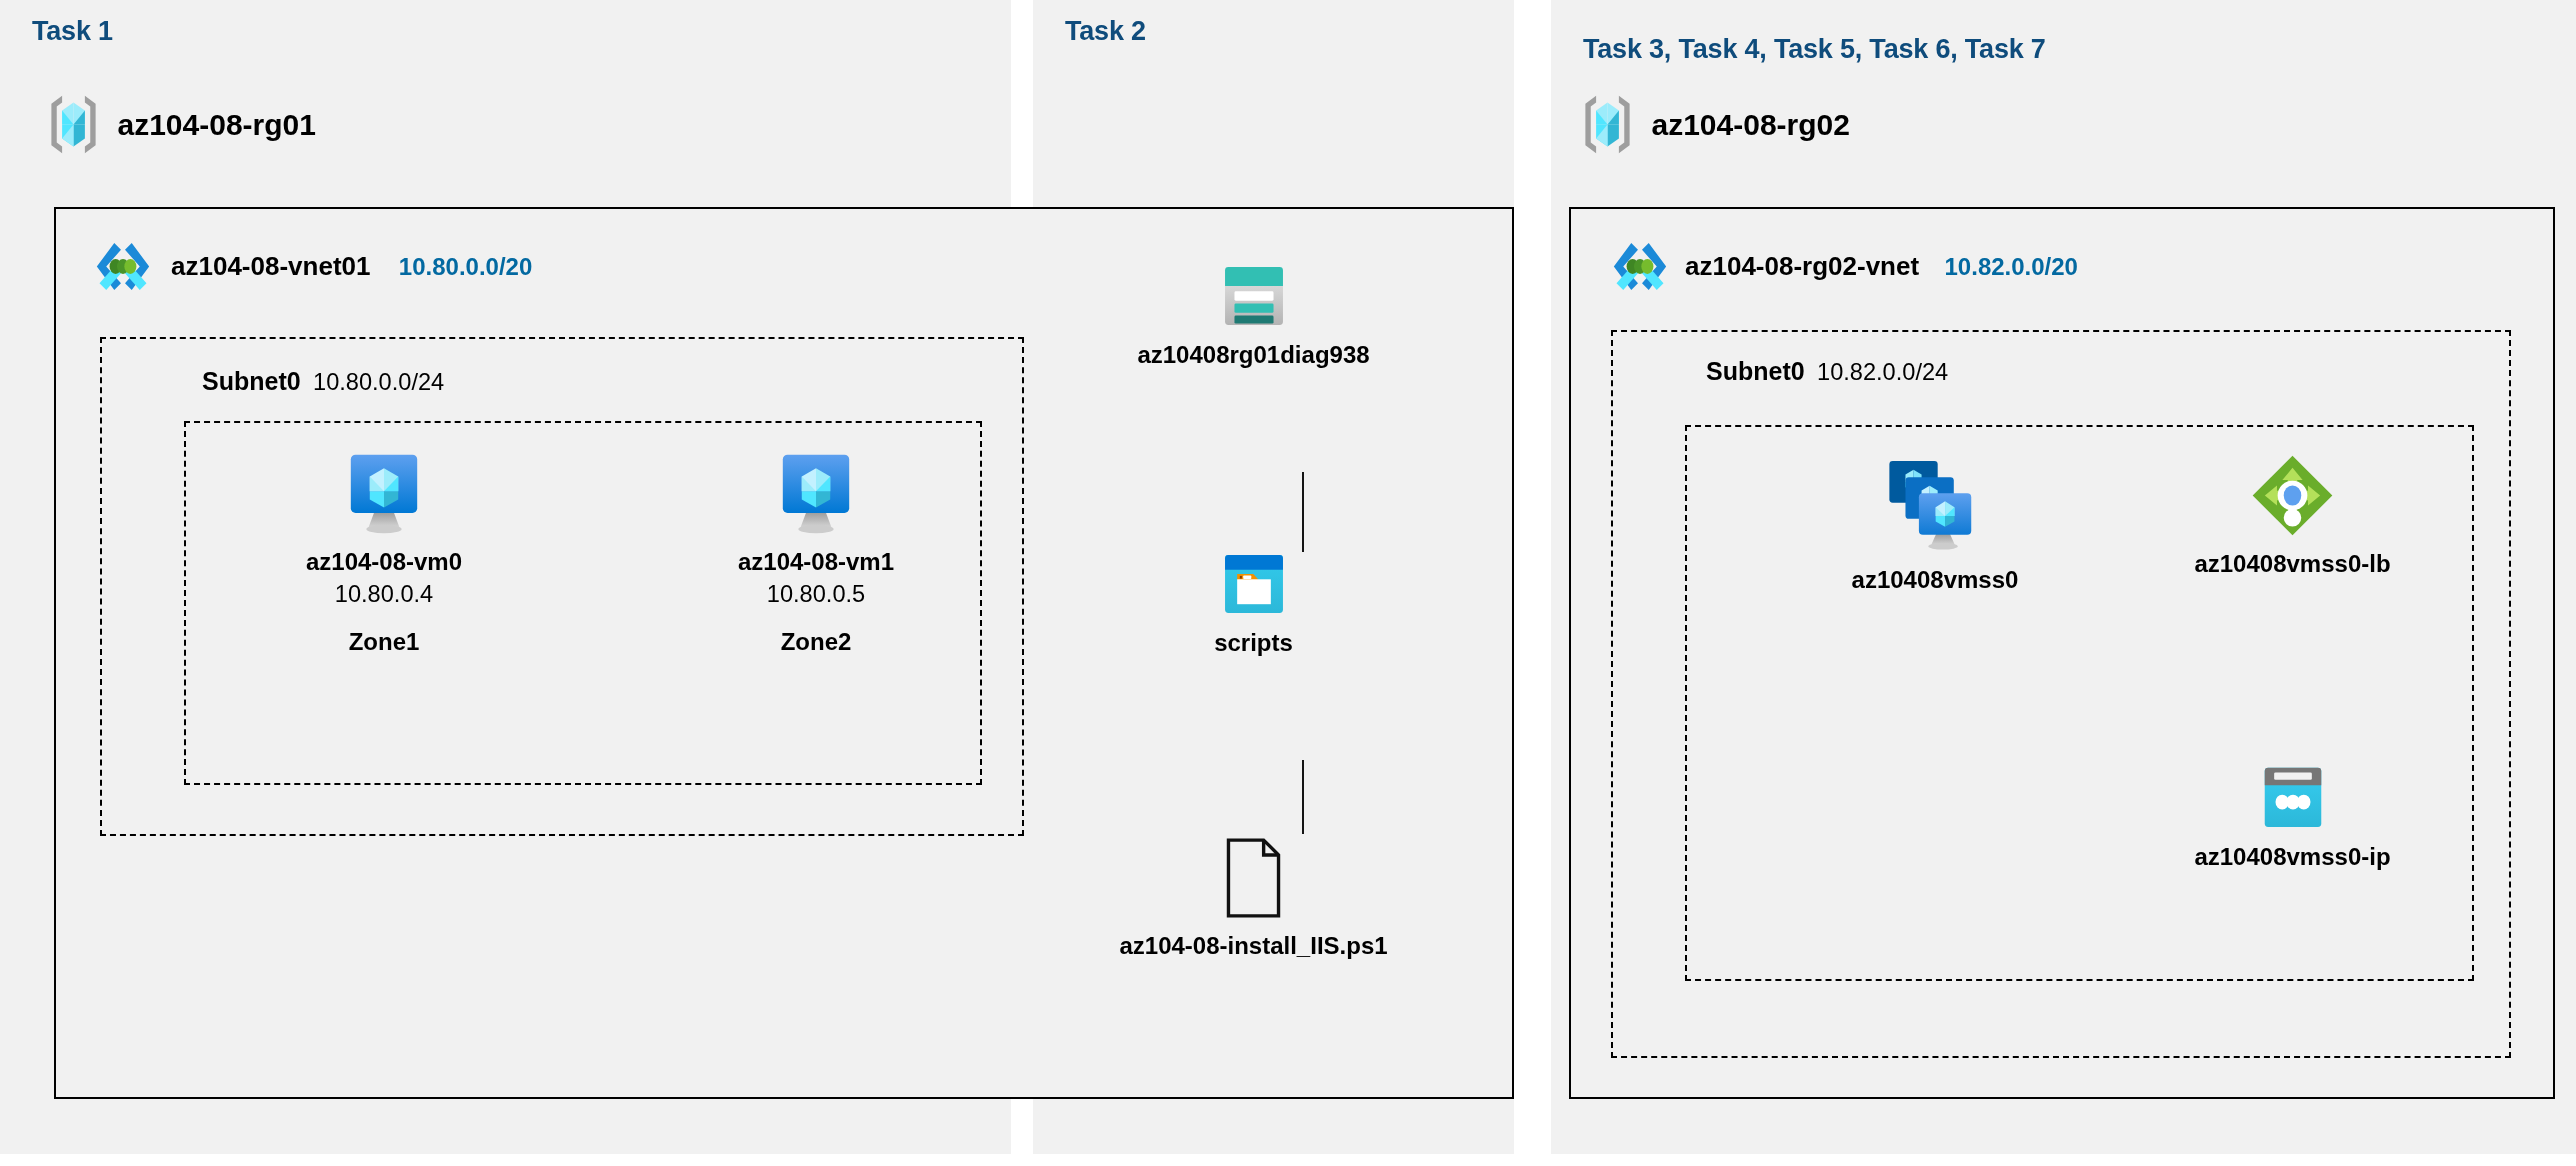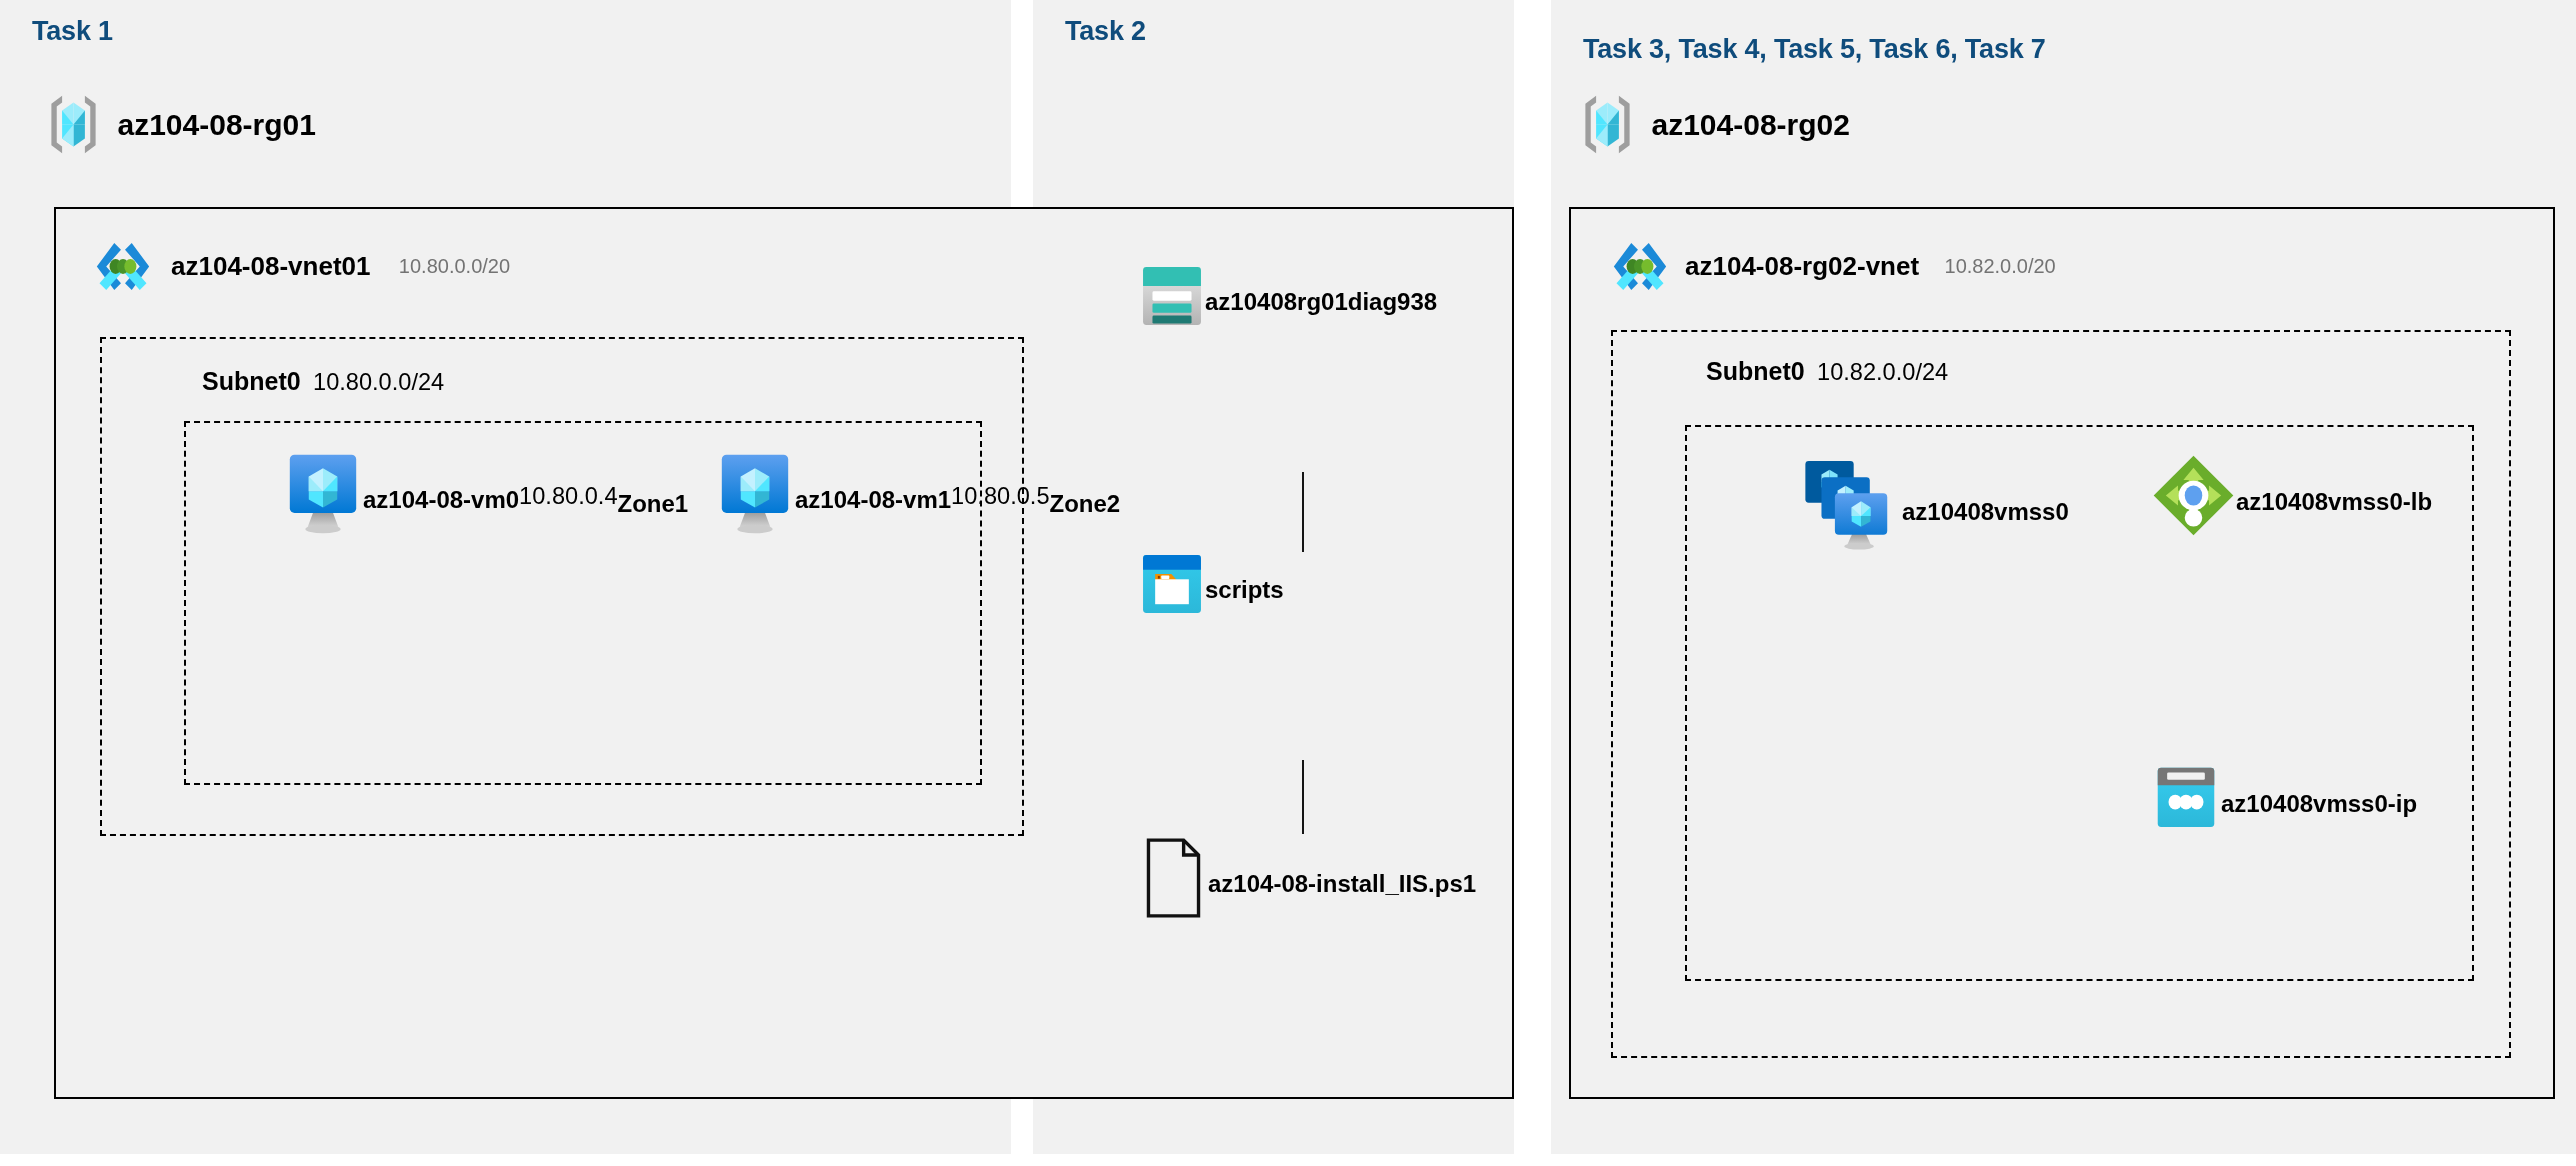--- a/index.html
+++ b/index.html
@@ -35,37 +35,37 @@
   #vnet01-box{left:54px;top:207px;width:1460px;height:892px;}
   #vnet02-box{left:1569px;top:207px;width:986px;height:892px;}
   #panel-gap-top{position:absolute;left:1011px;top:0;width:21.6px;height:207px;background:#ffffff;z-index:6;}
   #panel-gap-bottom{position:absolute;left:1011px;top:1099px;width:21.6px;height:67px;background:#ffffff;z-index:6;}
 
   
   .vnet-row{position:absolute;display:flex;align-items:center;gap:16px;}
   #vnet01-row{left:94px;top:239px;gap:19px;}
   #vnet02-row{left:1611px;top:239px;}
   .vnet-name{font-size:26px;font-weight:bold;color:#000;white-space:nowrap;}
-  .vnet-cidr{font-size:20px;font-weight:normal;color:#737373;white-space:nowrap;margin-left:9.4px;}
+  .vnet-cidr{font-size:24px;font-weight:bold;color:#0369a1;white-space:nowrap;margin-left:9.4px;}
 
   
   .dashed-box{position:absolute;border:2px dashed #000;box-sizing:border-box;background:transparent;}
   #subnet0-left{left:100px;top:337px;width:924px;height:499px;}
   #zone-box-left{left:184px;top:421px;width:798px;height:364px;}
   #subnet0-right{left:1611px;top:330px;width:900px;height:728px;}
   #vmss-box-right{left:1685px;top:425px;width:789px;height:556px;}
 
   .subnet-label{position:absolute;white-space:nowrap;}
   .subnet-label b{font-size:25px;font-weight:bold;color:#000;}
   .subnet-label span{font-size:23.6px;font-weight:normal;color:#000;margin-left:9.4px;}
   #subnet-label-left{left:202px;top:367px;}
   #subnet-label-right{left:1706px;top:357px;}
 
   
-  .node{position:absolute;display:flex;flex-direction:row;align-items:center;}
+  .node{position:absolute;display:flex;flex-direction:column;align-items:center;}
   .node-title{font-size:24px;font-weight:bold;color:#000;margin-top:12px;white-space:nowrap;text-align:center;}
   .node-sub{font-size:23.6px;font-weight:normal;color:#000;margin-top:5.4px;white-space:nowrap;text-align:center;}
   .node-zone{font-size:24px;font-weight:bold;color:#000;margin-top:20px;white-space:nowrap;text-align:center;}
 
   #node-vm0{left:283px;top:452px;width:202px;}
   #node-vm1{left:715px;top:452px;width:202px;}
   #node-storage{left:1139px;top:263px;width:229px;}
   #node-scripts{left:1139px;top:551px;width:229px;}
   #node-script-file{left:1139px;top:836px;width:229px;}
   #node-vmss{left:1800px;top:458px;width:270px;}

